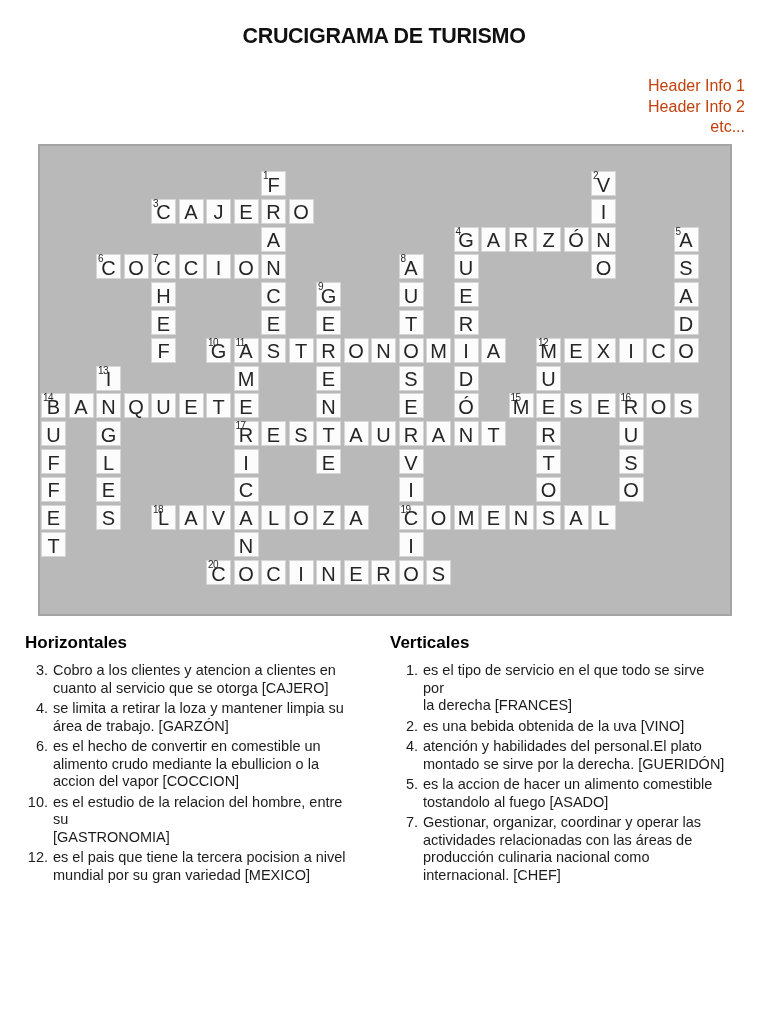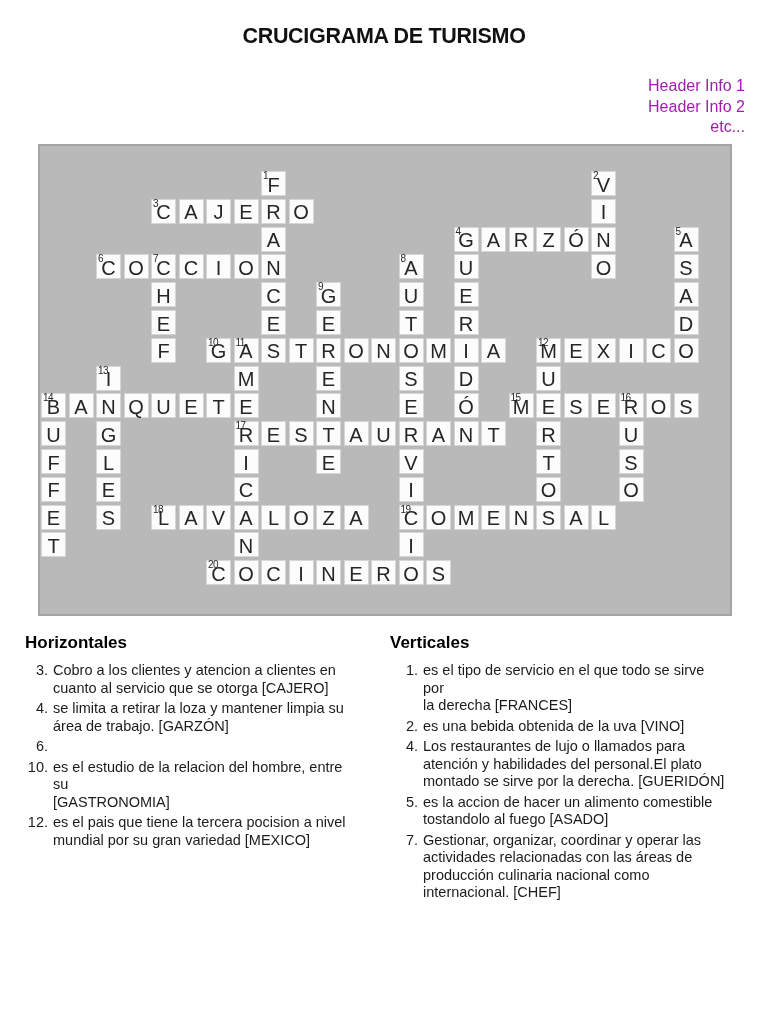--- a/index.html
+++ b/index.html
@@ -3,21 +3,21 @@
 <meta charset="utf-8">
 <style>
   html,body{margin:0;padding:0;}
   body{background:#ffffff;font-family:"Liberation Sans","DejaVu Sans",sans-serif;}
   .page{position:relative;width:768px;height:1024px;background:#ffffff;overflow:hidden;color:#1a1a1a;}
 
   .title{position:absolute;top:24px;left:0;width:768px;text-align:center;
          font-size:21.5px;font-weight:bold;letter-spacing:-0.3px;color:#111;margin:0;}
 
   .header-info{position:absolute;top:76px;right:23px;text-align:right;
-               font-size:16px;line-height:20.5px;color:#a21caf;}
+               font-size:16px;line-height:20.5px;color:#c2410c;}
 
   .panel{position:absolute;left:38px;top:144px;width:694px;height:472px;
          background:var(--panel-bg,#b9b9b9);box-sizing:border-box;
          border:2px solid var(--panel-border,#a4a4a4);}
 
   .cell{position:absolute;width:25px;height:25px;box-sizing:border-box;
         background:var(--cell-bg,#fcfcfc);border:1px solid var(--cell-border,#d6d6d6);
         display:flex;align-items:center;justify-content:center;}
   .cell-letter{font-size:20px;line-height:20px;color:#262626;padding-top:2px;}
   .cell-number{position:absolute;top:-1px;left:1px;font-size:10px;line-height:10px;
@@ -497,20 +497,25 @@
         </div>
         <div class="clue">
           <div class="clue-num">4.</div>
           <div class="clue-text">
             <div class="clue-line">se limita a retirar la loza y mantener limpia su</div>
             <div class="clue-line">área de trabajo. [GARZÓN]</div>
           </div>
         </div>
         <div class="clue">
           <div class="clue-num">6.</div>
+          <div class="clue-text">
+            <div class="clue-line">es el hecho de convertir en comestible un</div>
+            <div class="clue-line">alimento crudo mediante la ebullicion o la</div>
+            <div class="clue-line">accion del vapor [COCCION]</div>
+          </div>
         </div>
         <div class="clue">
           <div class="clue-num">10.</div>
           <div class="clue-text">
             <div class="clue-line">es el estudio de la relacion del hombre, entre</div>
             <div class="clue-line">su</div>
             <div class="clue-line">[GASTRONOMIA]</div>
           </div>
         </div>
         <div class="clue">
@@ -536,21 +541,20 @@
         </div>
         <div class="clue">
           <div class="clue-num">2.</div>
           <div class="clue-text">
             <div class="clue-line">es una bebida obtenida de la uva [VINO]</div>
           </div>
         </div>
         <div class="clue">
           <div class="clue-num">4.</div>
           <div class="clue-text">
-            <div class="clue-line">Los restaurantes de lujo o llamados para</div>
             <div class="clue-line">atención y habilidades del personal.El plato</div>
             <div class="clue-line">montado se sirve por la derecha. [GUERIDÓN]</div>
           </div>
         </div>
         <div class="clue">
           <div class="clue-num">5.</div>
           <div class="clue-text">
             <div class="clue-line">es la accion de hacer un alimento comestible</div>
             <div class="clue-line">tostandolo al fuego [ASADO]</div>
           </div>

